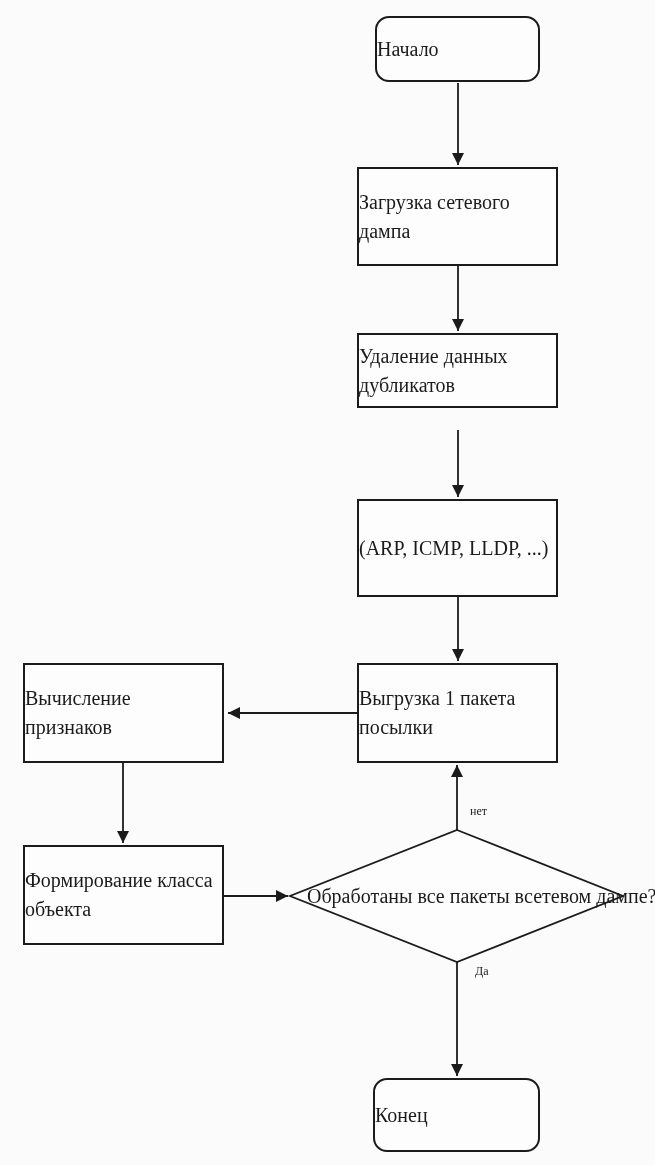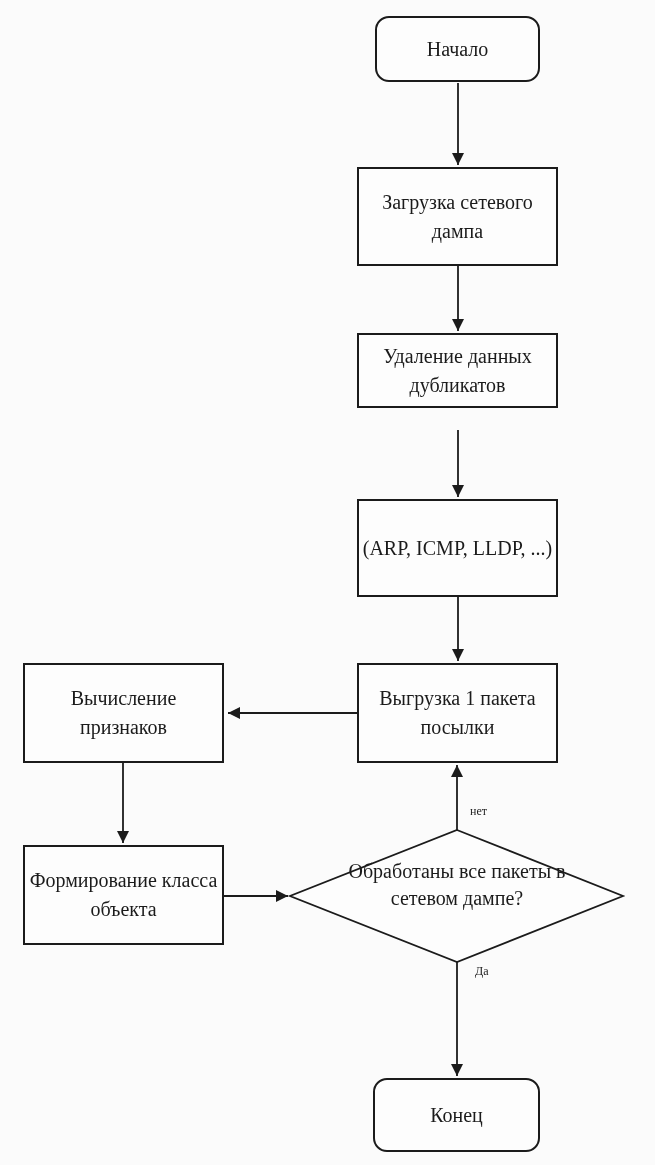--- a/index.html
+++ b/index.html
@@ -22,37 +22,37 @@
     top: 0;
     z-index: 0;
   }
   .node {
     position: absolute;
     box-sizing: border-box;
     border: 2px solid #1b1b1b;
     background: #fdfdfd;
     display: flex;
     flex-direction: column;
-    align-items: center;
+    align-items: flex-start;
     justify-content: center;
     text-align: center;
     font-size: 20px;
     z-index: 1;
   }
   .terminator {
     border-radius: 14px;
   }
   .node .ln {
     line-height: 29px;
     white-space: nowrap;
   }
   .decision-label {
     position: absolute;
     display: flex;
-    flex-direction: column;
+    flex-direction: row;
     align-items: center;
     justify-content: flex-start;
     text-align: center;
     font-size: 20px;
     z-index: 1;
     background: transparent;
   }
   .decision-label .ln {
     line-height: 27px;
     white-space: nowrap;

